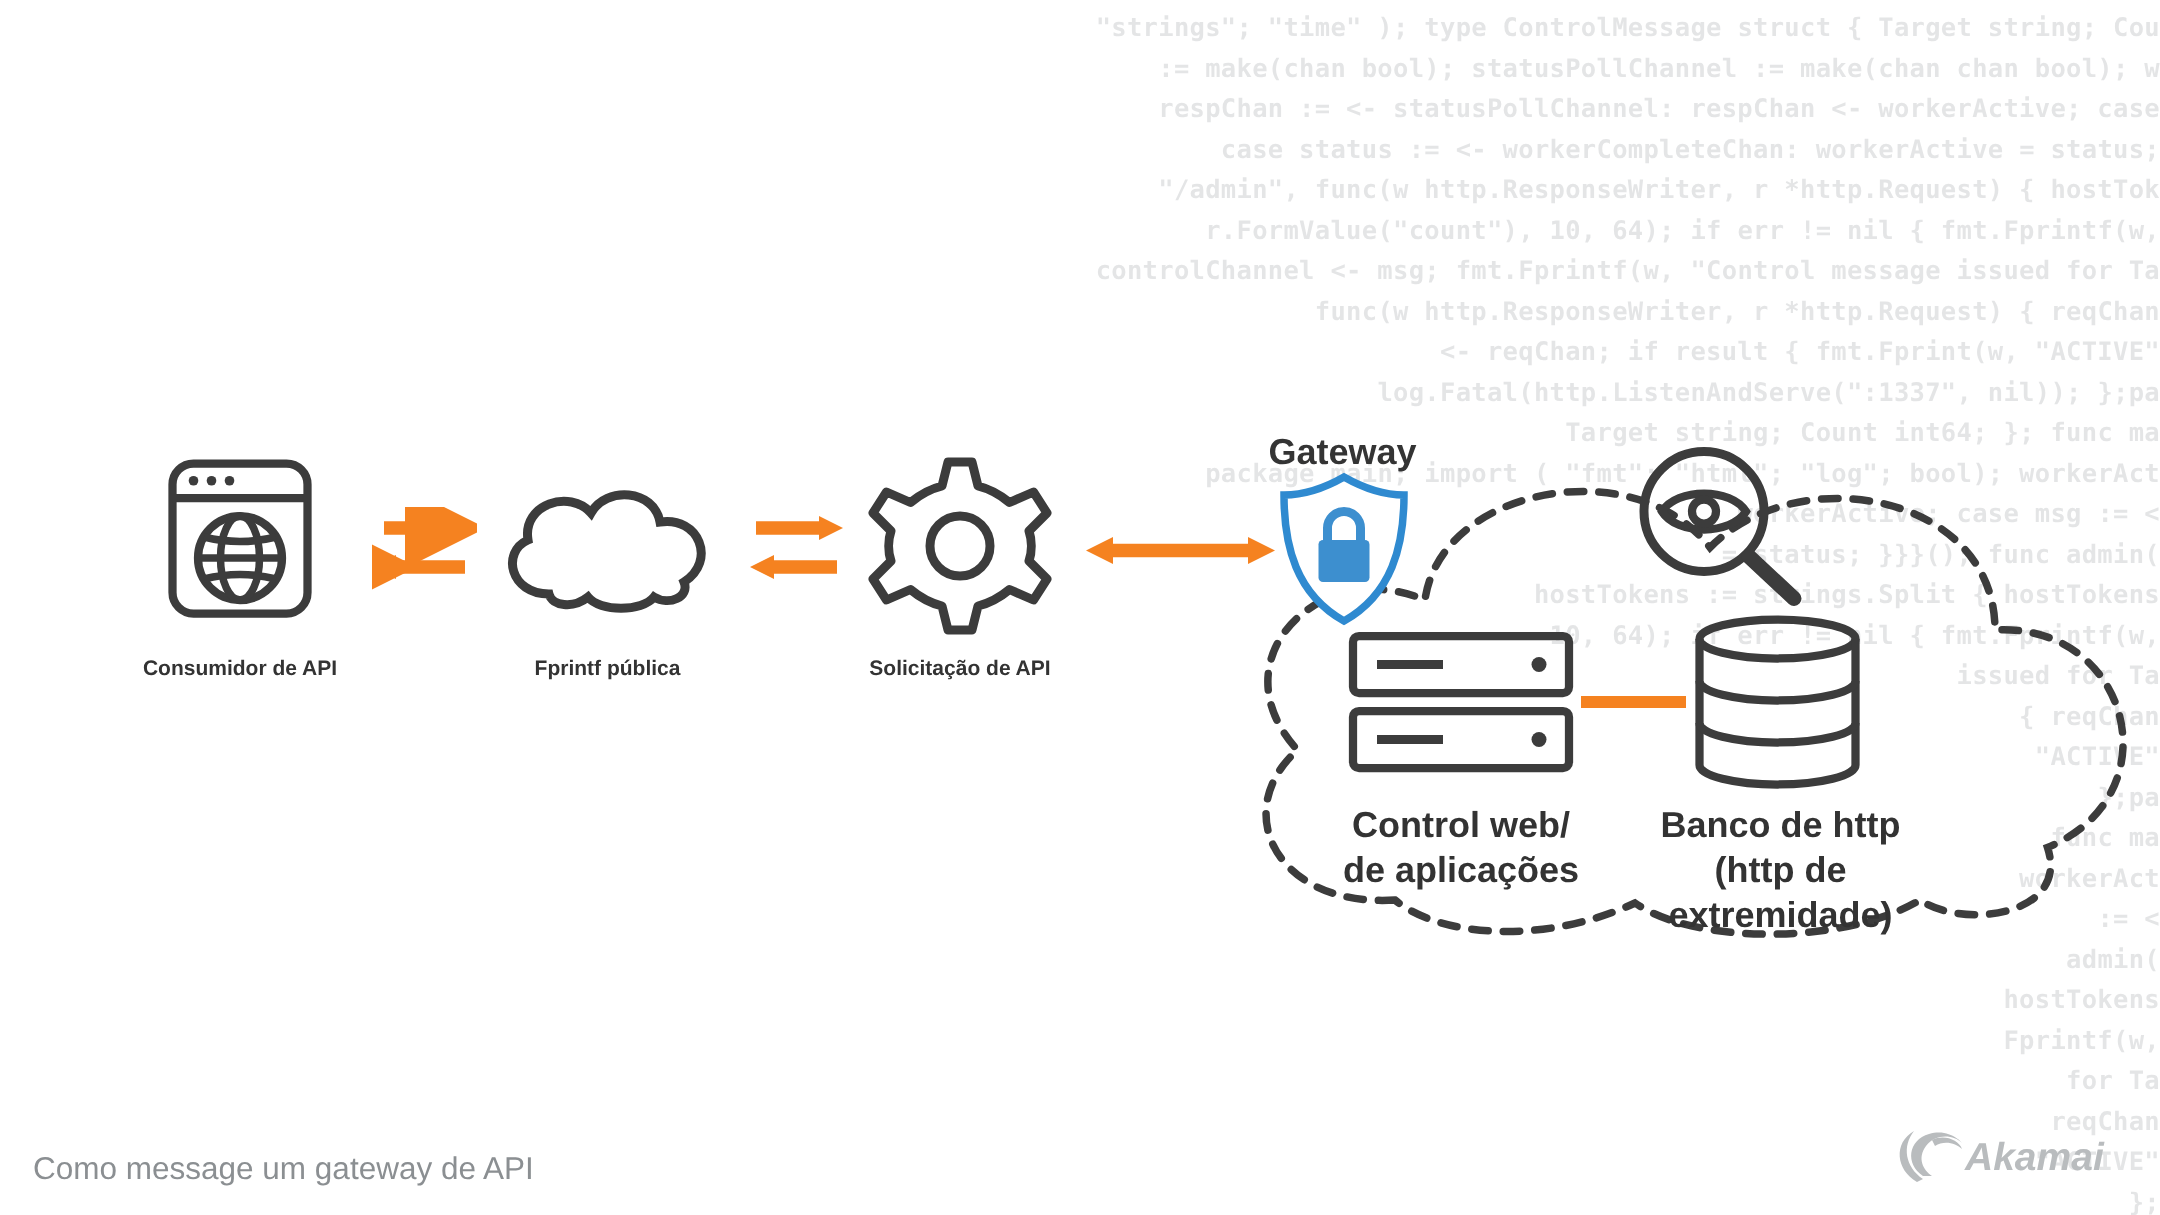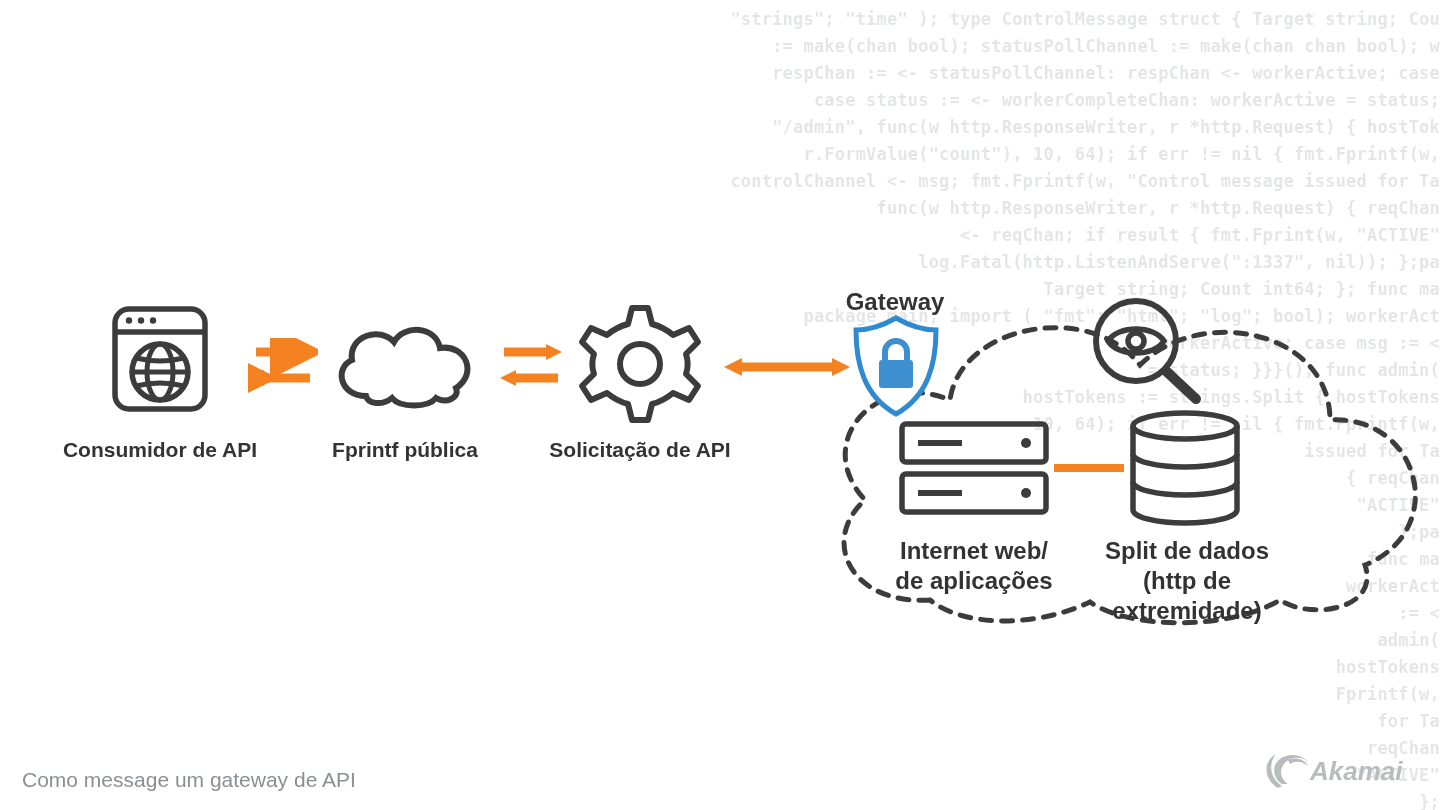--- a/index.html
+++ b/index.html
@@ -1,18 +1,18 @@
 <!DOCTYPE html>
 <html><head>
 <meta charset="utf-8">
 <style>
   html,body{margin:0;padding:0;width:1440px;height:810px;background:#fff;font-family:Arial,Helvetica,sans-serif;overflow:hidden;position:relative}
   .bgcode{position:absolute;top:0;left:0;right:0;padding:6px 0 0 0;font-family:Menlo,Consolas,monospace;font-size:17px;line-height:27px;color:rgba(120,125,130,.20);white-space:pre;text-align:right;pointer-events:none;letter-spacing:.2px;font-weight:600;}
   .stage{position:absolute;inset:0}
-  .lbl{position:absolute;font-size:21px;color:#333;font-weight:600;text-align:center;line-height:1.25}
+  .lbl{position:absolute;font-size:14px;color:#333;font-weight:600;text-align:center;line-height:1.25}
   .lbl.small{font-size:24px}
   .caption{position:absolute;left:22px;bottom:18px;font-size:21px;color:#8b8f92;font-weight:400}
   .logo{position:absolute;right:30px;bottom:18px}
   .node{position:absolute}
   svg{display:block}
   
   .arr{position:absolute}
 </style>
 </head>
 <body>
@@ -159,40 +159,40 @@
     <svg width="152" height="96" viewBox="0 0 152 96">
       <rect x="4" y="4" width="144" height="38" rx="4" fill="none" stroke="#3c3c3c" stroke-width="5.5"></rect>
       <line x1="20" y1="23" x2="64" y2="23" stroke="#3c3c3c" stroke-width="6"></line>
       <circle cx="128" cy="23" r="5" fill="#3c3c3c"></circle>
       <rect x="4" y="54" width="144" height="38" rx="4" fill="none" stroke="#3c3c3c" stroke-width="5.5"></rect>
       <line x1="20" y1="73" x2="64" y2="73" stroke="#3c3c3c" stroke-width="6"></line>
       <circle cx="128" cy="73" r="5" fill="#3c3c3c"></circle>
     </svg>
   </div>
   <div class="lbl small" style="left:872px;top:536px;width:204px">
-    <span>Internet web/</span><br>
+    <span>Control web/</span><br>
     <span>de aplicações</span>
   </div>
 
   <div class="arr" style="left:1054px;top:460px">
     <svg width="70" height="16">
         <rect x="0" y="4" width="70" height="8" fill="#f58220"></rect>
       </svg>
   </div>
 
   <div class="node" style="left:1126px;top:410px">
     <svg width="118" height="116" viewBox="0 0 118 116">
       <ellipse cx="59" cy="16" rx="52" ry="13" fill="none" stroke="#3c3c3c" stroke-width="5.5"></ellipse>
       <path d="M7 16 V 100 a 52 13 0 0 0 104 0 V 16" fill="none" stroke="#3c3c3c" stroke-width="5.5"></path>
       <path d="M7 44 a 52 13 0 0 0 104 0" fill="none" stroke="#3c3c3c" stroke-width="5.5"></path>
       <path d="M7 72 a 52 13 0 0 0 104 0" fill="none" stroke="#3c3c3c" stroke-width="5.5"></path>
     </svg>
   </div>
   <div class="lbl small" style="left:1072px;top:536px;width:230px">
-    <span>Split de dados</span><br>
+    <span>Banco de http</span><br>
     <span>(http de extremidade)</span>
   </div>
 
   <div class="caption">Como message um gateway de API</div>
 
   <div class="logo">
     <svg width="150" height="44" viewBox="0 0 150 44">
       <g fill="#b9bcbe">
         <path d="M 18 40 C 4 32 2 14 16 6 C 8 16 10 30 22 38 Z"></path>
         <path d="M 22 36 C 10 28 12 12 26 8 C 40 4 48 14 48 14 C 42 8 30 8 24 16 C 18 24 22 32 28 36 Z"></path>

